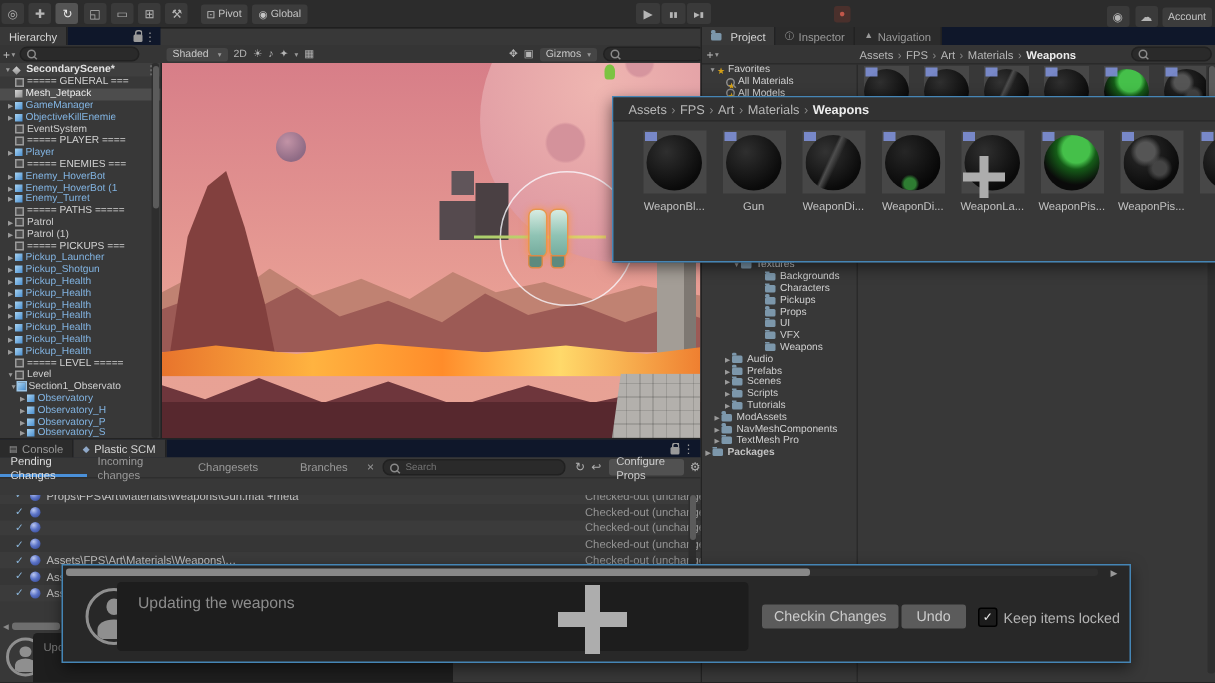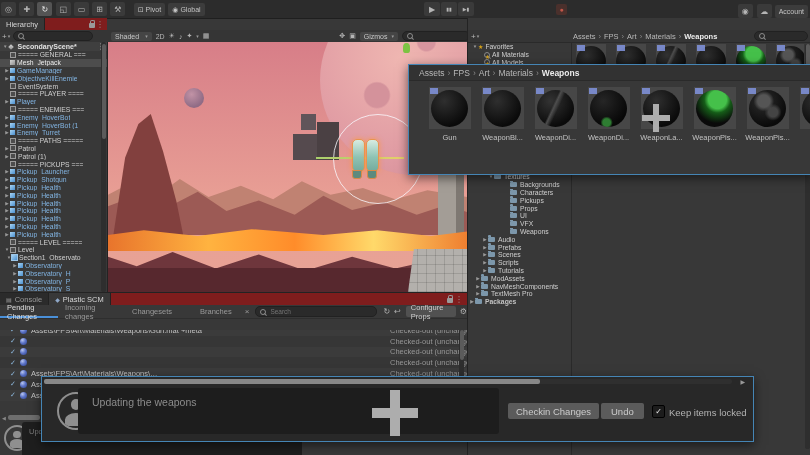--- a/index.html
+++ b/index.html
@@ -12,21 +12,21 @@
         background:#3a3a3a;color:#b5b5b5;font-size:8px;border-radius:2px}
   .tbtn.on{background:#545454;color:#e8e8e8}
   .pgbtn{display:inline-flex;align-items:center;height:13px;margin-top:2px;padding:0 4px;background:#3c3c3c;
          color:#c4c4c4;font-size:7px;border-radius:2px;gap:2px}
   .transport{position:absolute;left:424px;top:2px;display:flex;gap:1px}
   .transport .tbtn{width:16px;margin:0}
   .tb-right{position:absolute;right:2px;top:2px;display:flex;gap:3px;align-items:center}
   .statusdot{position:absolute;left:556px;top:4px;width:11px;height:11px;border-radius:2px;background:#4a302c;
              color:#c2574a;font-size:7px;display:flex;align-items:center;justify-content:center}
   
-  .tabbar{position:absolute;height:12px;background:#7f1d1d;display:flex;align-items:flex-start;white-space:nowrap}
+  .tabbar{position:absolute;height:12px;background:#0f172a;display:flex;align-items:flex-start;white-space:nowrap}
   .tab{height:12px;display:inline-flex;align-items:center;padding:0 6px;background:#2b2b2b;color:#9a9a9a;
        font-size:7.5px;gap:3px;border-right:1px solid #222}
   .tab.active{background:#383838;color:#d6d6d6}
   .minibar{position:absolute;height:12px;background:#353535;border-bottom:1px solid #2a2a2a;display:flex;align-items:center}
   .pill{background:#2a2a2a;border:1px solid #212121;border-radius:5px;height:8px;display:inline-flex;
         align-items:center;padding:0 4px;color:#777;font-size:6.5px;gap:2px}
   .mag{display:inline-block;width:4px;height:4px;border:1px solid #8a8a8a;border-radius:50%;position:relative;flex:none}
   .mag::after{content:"";position:absolute;width:3px;height:1px;background:#8a8a8a;right:-2px;bottom:-1px;transform:rotate(45deg)}
   .lockico{display:inline-block;width:6px;height:5px;background:#9a9a9a;border-radius:1px;position:relative}
   .lockico::before{content:"";position:absolute;top:-3px;left:1px;width:3px;height:3px;border:1px solid #9a9a9a;
@@ -488,20 +488,34 @@
     <div class="gizmo-axis"></div>
     <div class="jetpack">
       <span class="tank"></span>
       <span class="tank t2"></span>
       <span class="noz"></span>
       <span class="noz n2"></span>
     </div>
   </div>
 
   <div class="abs" style="left:467px;top:18px;width:343px;height:437px;background:#383838;border-left:1px solid #232323">
+    <div class="tabbar" style="left:0;top:0;width:343px">
+      <span class="tab active">
+          <span class="folder"></span>
+          <span>Project</span>
+        </span>
+      <span class="tab">
+          <span style="font-size:6px">ⓘ</span>
+          <span>Inspector</span>
+        </span>
+      <span class="tab">
+          <span style="font-size:6px">▲</span>
+          <span>Navigation</span>
+        </span>
+    </div>
     <div class="minibar" style="left:0;top:12px;width:343px;padding-left:3px">
       <span style="color:#bbb;font-size:8px">+</span>
       <span style="color:#999;font-size:5px;margin-left:1px">▾</span>
       <span class="pill" style="position:absolute;right:6px;width:44px">
           <span class="mag"></span>
         </span>
     </div>
 
     <div class="abs" style="left:0;top:25px;width:102px">
 
@@ -692,21 +706,21 @@
       <span style="color:#b0b0b0;font-size:8px;margin-left:6px">↻</span>
       <span style="color:#b0b0b0;font-size:8px;margin-left:4px">↩</span>
       <span class="btn" style="margin-left:5px">Configure Props</span>
       <span style="color:#b0b0b0;font-size:8px;margin-left:4px">⚙</span>
     </div>
     <div class="abs tbody" style="left:0;top:37px;width:467px;height:84px;overflow:hidden">
 
         <div class="srow clip">
           <span class="chk">✓</span>
           <span class="sphi"></span>
-          <span>Assets\FPS\Art\Materials\Weapons\Gun.mat +meta</span>
+          <span>Props\FPS\Art\Materials\Weapons\Gun.mat +meta</span>
           <span class="status">Checked-out (unchanged)</span>
         </div>
 
         <div class="srow">
           <span class="chk">✓</span>
           <span class="sphi"></span>
           <span class="status">Checked-out (unchanged)</span>
         </div>
 
         <div class="srow">
@@ -762,28 +776,28 @@
       <span>
         
       <span class="crumb">Assets</span><span class="crumb">FPS</span><span class="crumb">Art</span><span class="crumb">Materials</span><span class="crumb cur">Weapons</span></span>
     </div>
     <div style="display:flex;padding:6px 0 0 14px;overflow:hidden">
 
         <div class="mitem">
           <div class="mtile">
             <span class="sphere m-plain"></span>
           </div>
-          <span class="mlabel">Gun</span>
+          <span class="mlabel">WeaponBl...</span>
         </div>
 
         <div class="mitem">
           <div class="mtile">
             <span class="sphere m-plain"></span>
           </div>
-          <span class="mlabel">WeaponBl...</span>
+          <span class="mlabel">Gun</span>
         </div>
 
         <div class="mitem">
           <div class="mtile">
             <span class="sphere m-streak"></span>
           </div>
           <span class="mlabel">WeaponDi...</span>
         </div>
 
         <div class="mitem">

